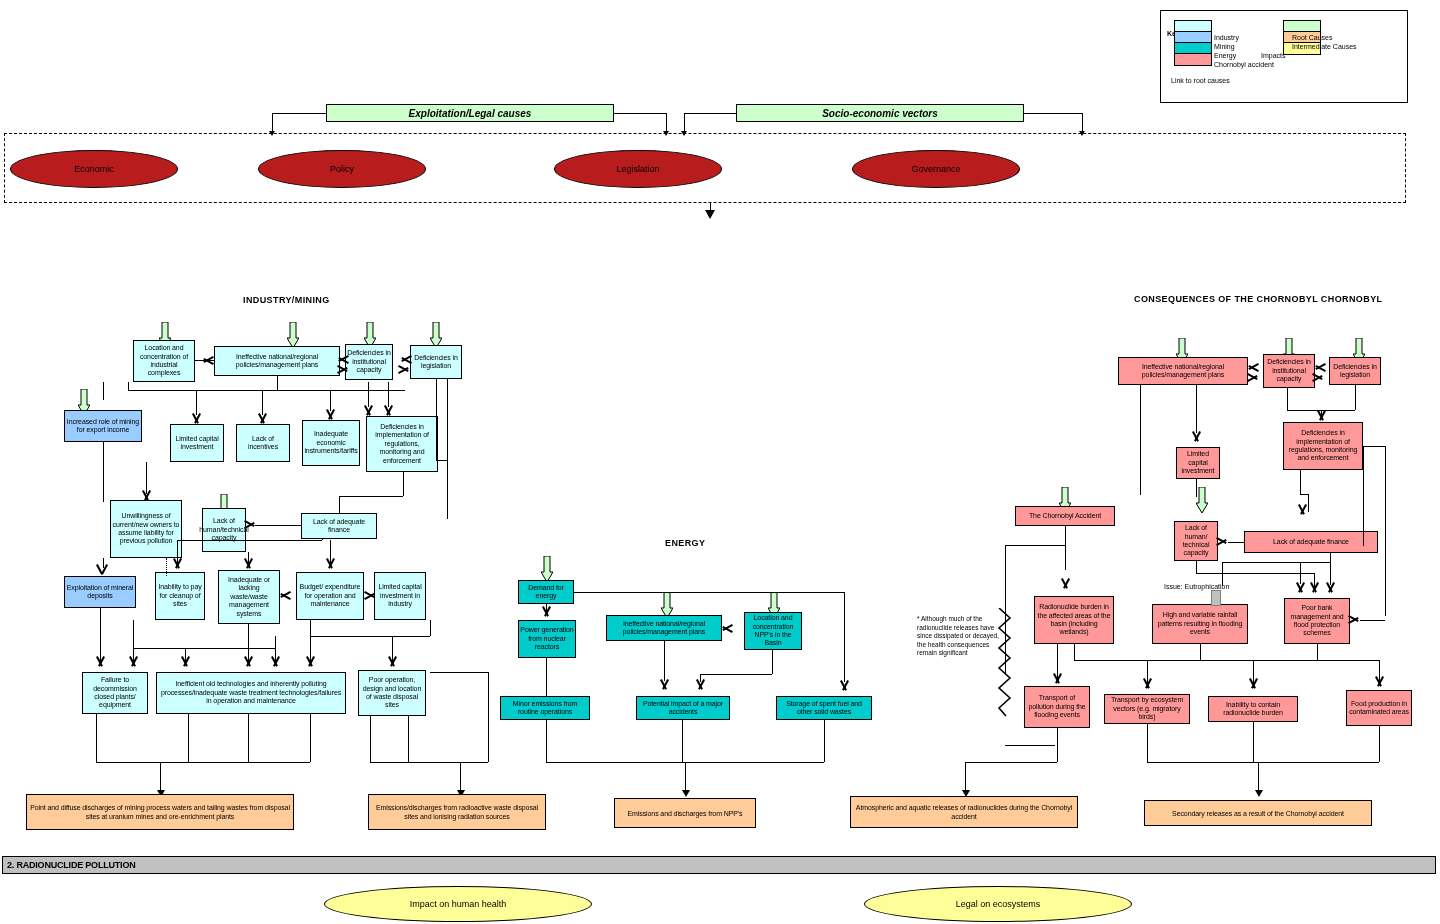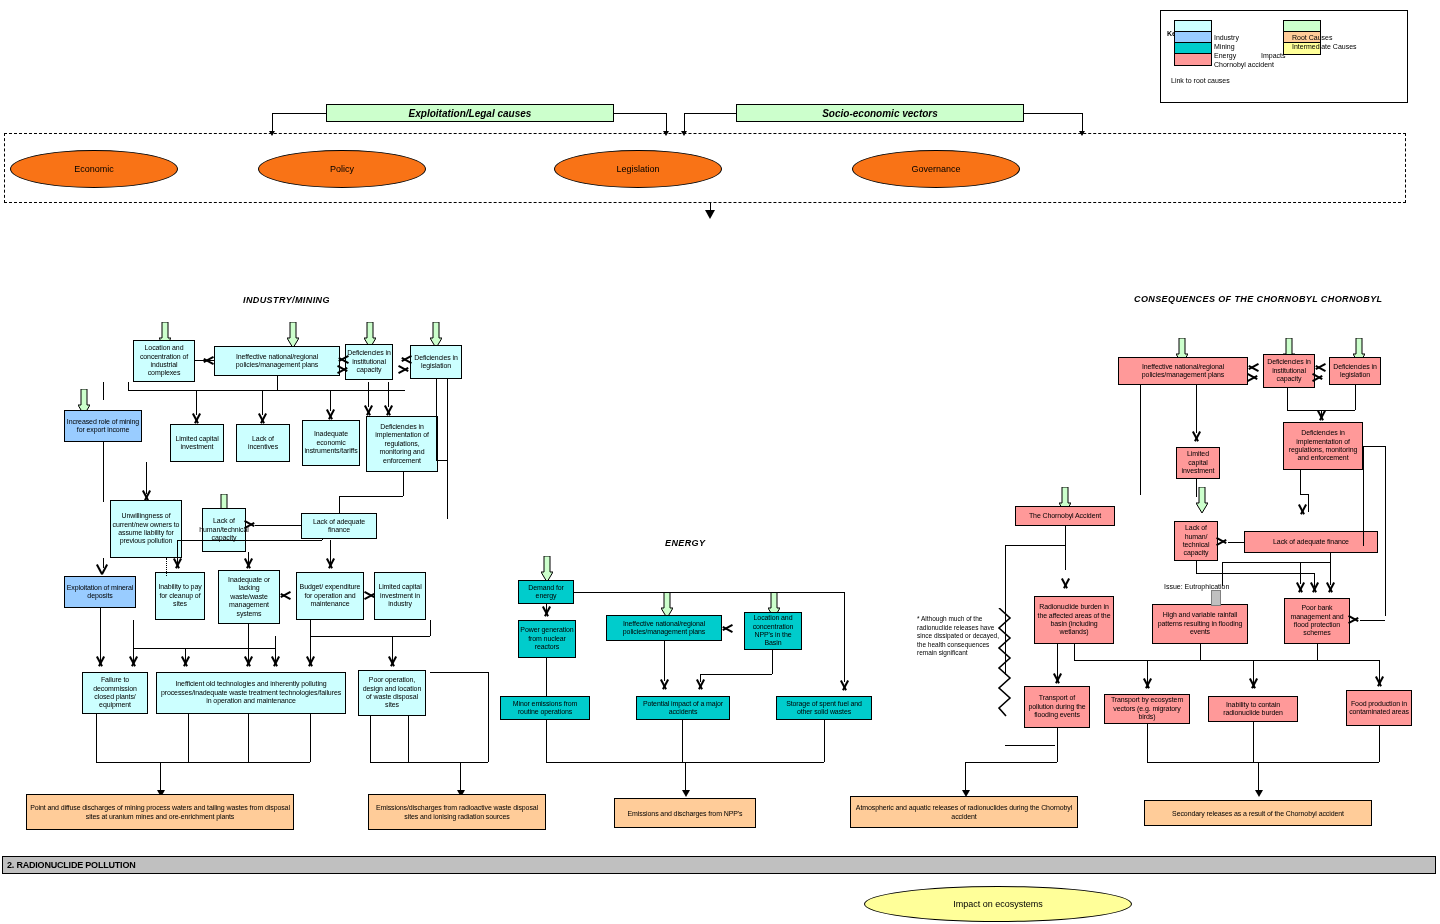--- a/index.html
+++ b/index.html
@@ -21,34 +21,34 @@
   .c-int{background:#ffcc99;}
 
   .impact-box{font-size:7px;line-height:9px;}
 
   
   .ellipse{
     position:absolute;box-sizing:border-box;border:1px solid #000;border-radius:50%;
     display:flex;align-items:center;justify-content:center;text-align:center;
     font-size:9px;color:#000;
   }
-  .ell-root{background:#f97316;text-align:right;}
+  .ell-root{background:#b91c1c;text-align:right;}
   .ell-imp{background:#ffff99;}
 
   
   .hdrbar{
     position:absolute;box-sizing:border-box;border:1px solid #000;background:#ccffcc;
     display:flex;align-items:center;justify-content:center;
     font-size:10px;font-style:italic;font-weight:bold;color:#000;
   }
 
   .dashbox{position:absolute;box-sizing:border-box;border:1px dashed #000;}
 
   .sect-title{
-    position:absolute;font-size:9px;font-style:italic;font-weight:bold;
+    position:absolute;font-size:9px;font-weight:bold;
     letter-spacing:0.4px;color:#000;white-space:nowrap;
   }
 
   
   .ln{position:absolute;background:#000;}
   .lnh{height:1px;}
   .lnv{width:1px;}
 
   
   .ahd{position:absolute;width:0;height:0;border-left:3px solid transparent;
@@ -477,15 +477,16 @@
   <div class="ln lnv" style="left:1258px;top:762px;height:30px;"></div>
   <div class="ahd" style="left:1255px;top:790px;border-left-width:4px;border-right-width:4px;border-top-width:7px;"></div>
 
   <div class="node c-int impact-box" style="left:850px;top:796px;width:228px;height:32px;">Atmospheric and aquatic releases of radionuclides during the Chornobyl accident</div>
   <div class="node c-int impact-box" style="left:1144px;top:800px;width:228px;height:26px;">Secondary releases as a result of the Chornobyl accident</div>
 
   <div id="titlebar" class="abs" style="left:2px;top:856px;width:1434px;height:18px;">
     <span class="tb-text">2. RADIONUCLIDE POLLUTION</span>
   </div>
 
-  <div class="ellipse ell-imp" style="left:864px;top:886px;width:268px;height:36px;">Impact on ecosystems</div>
+  <div class="ellipse ell-imp" style="left:324px;top:886px;width:268px;height:36px;">Impact on human health</div>
+  <div class="ellipse ell-imp" style="left:864px;top:886px;width:268px;height:36px;">Legal on ecosystems</div>
 
 </div>
 
 </body></html>

